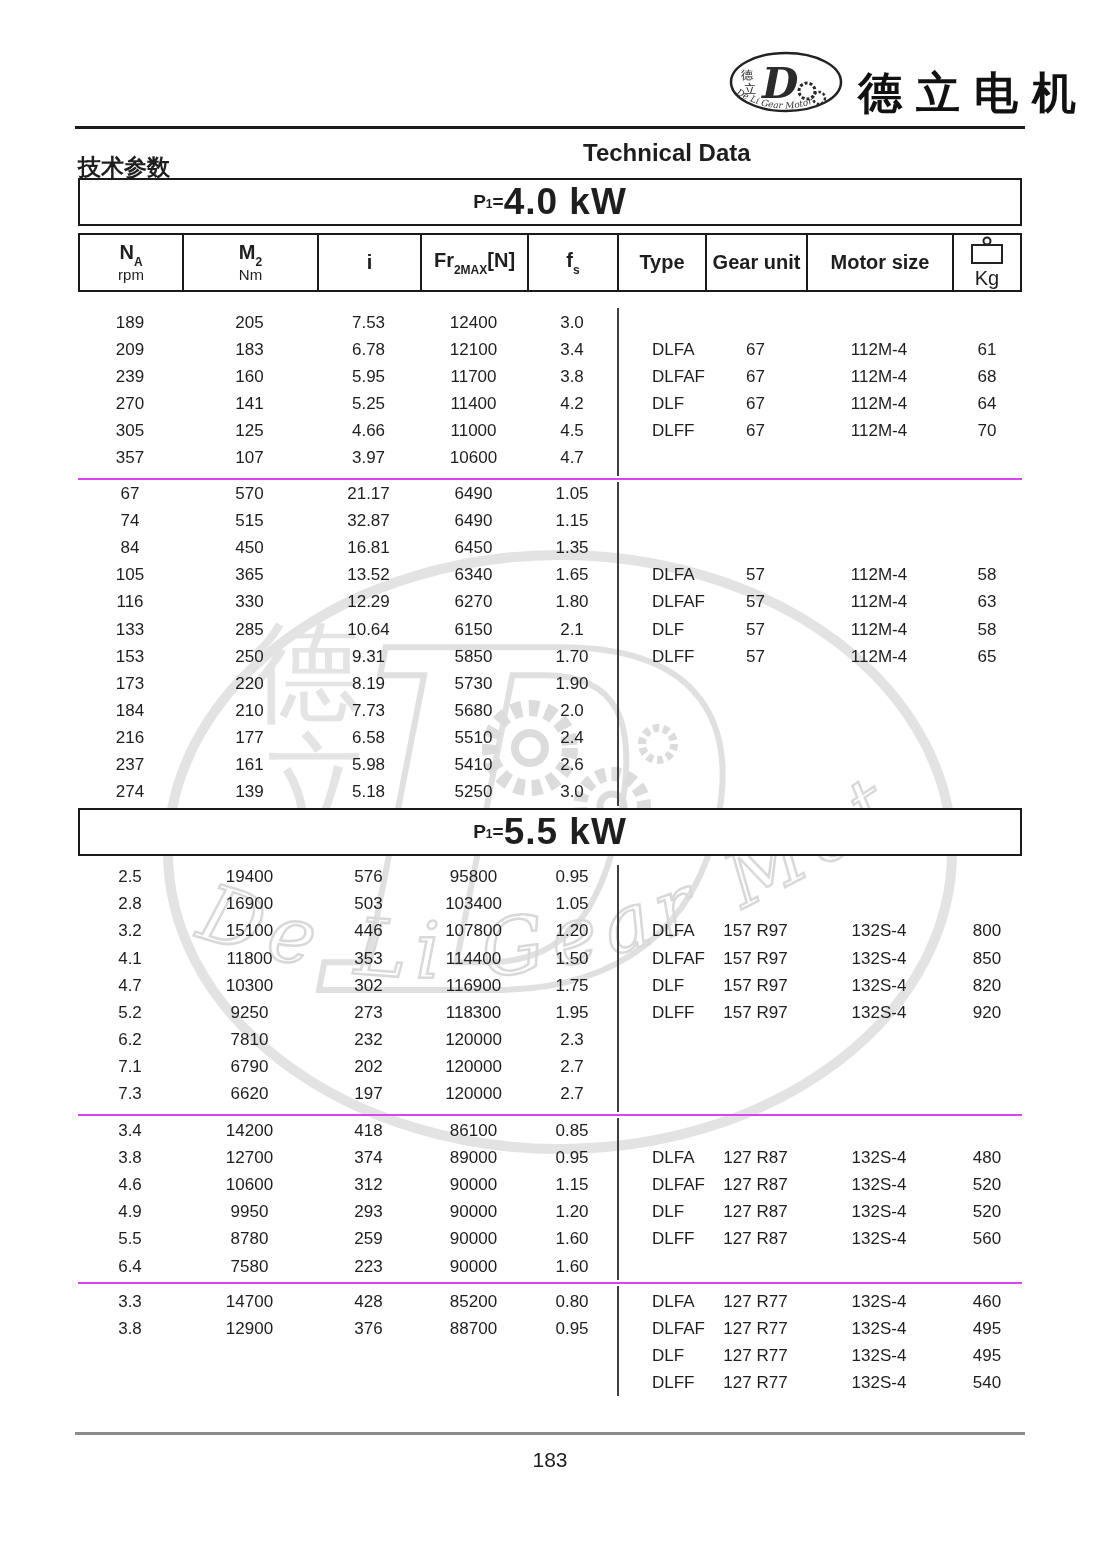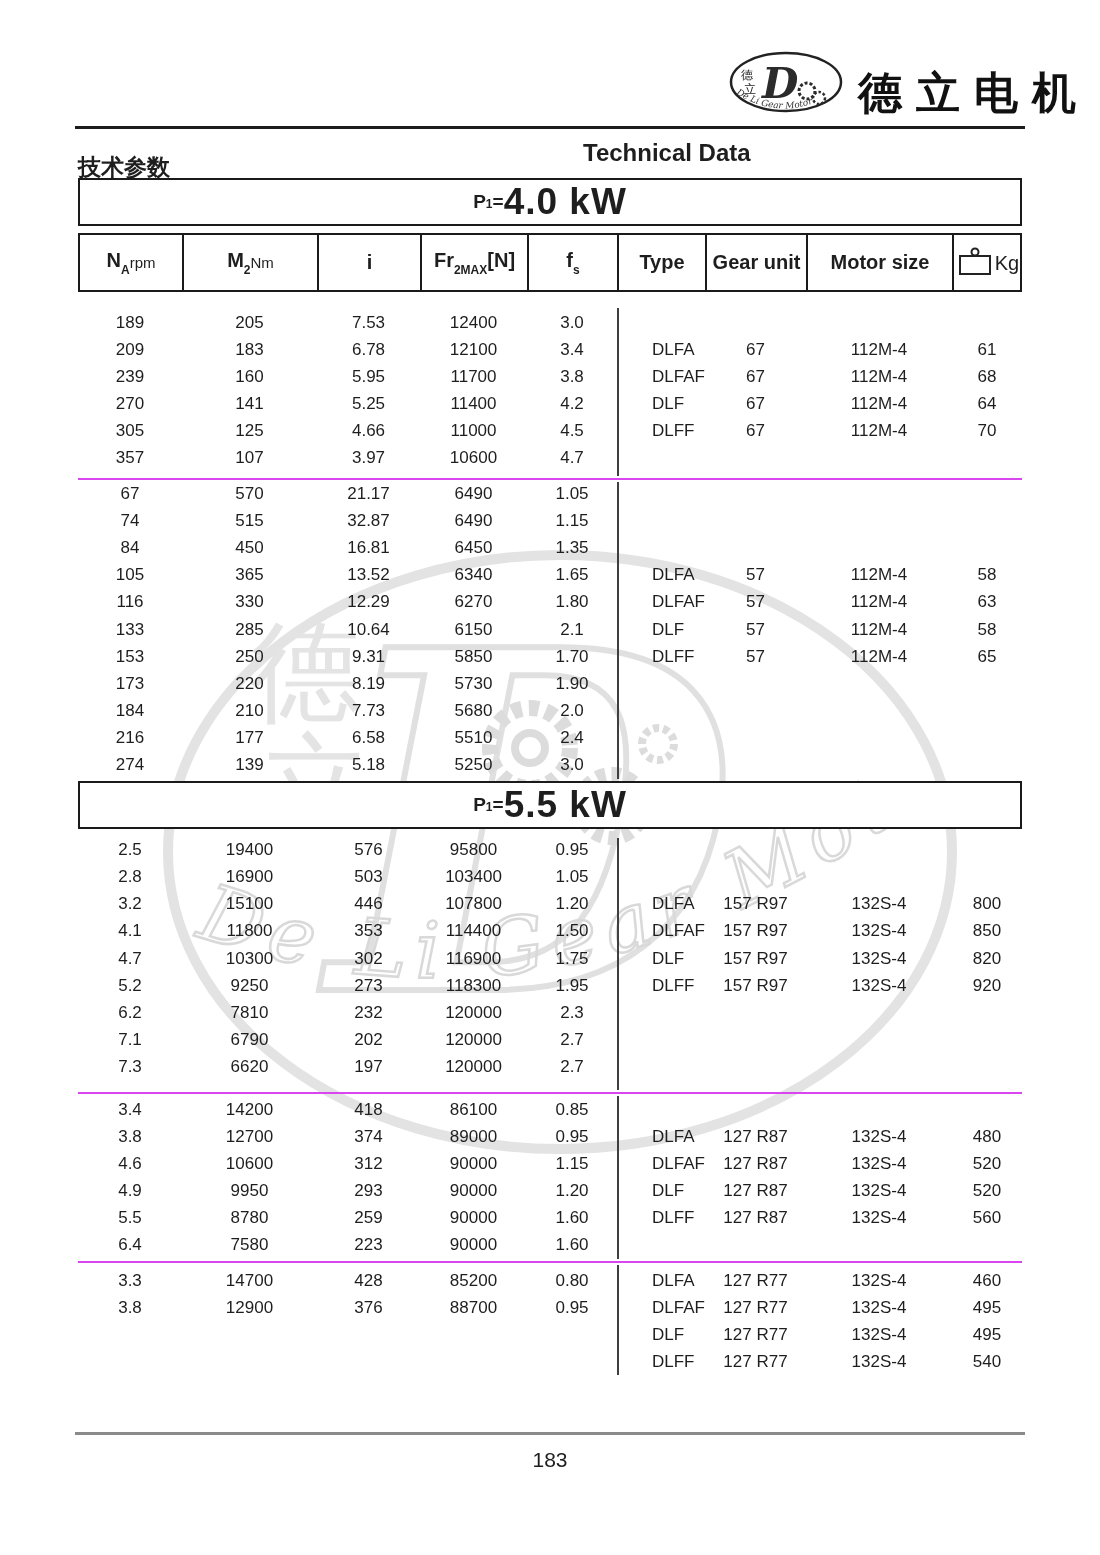--- a/index.html
+++ b/index.html
@@ -26,35 +26,35 @@
     margin:0 0 7px 0;position:relative;z-index:2;
   }
   .power-bar .p-small{font-size:19px;font-weight:bold;}
   .power-bar sub{font-size:12px;font-weight:bold;position:relative;bottom:-2px;}
   .power-bar .p-big{font-size:37px;font-weight:bold;letter-spacing:1px;}
   .head-row{
     box-sizing:border-box;height:59px;border:2px solid #1a1a1a;
     display:grid;grid-template-columns:102px 135px 103px 107px 90px 88px 101px 146px 68px;
     margin-bottom:14px;position:relative;z-index:2;background:#fff;
   }
-  .th{display:flex;flex-direction:row;align-items:center;justify-content:center;border-left:2px solid #1a1a1a;line-height:1.05;}
+  .th{display:flex;flex-direction:column;align-items:center;justify-content:center;border-left:2px solid #1a1a1a;line-height:1.05;}
   .th:first-child{border-left:none;}
   .h-main{font-size:20px;font-weight:bold;}
   .h-main sub{font-size:12px;position:relative;bottom:-2px;}
   .h-unit{font-size:15px;margin-top:1px;}
   .th-kg .h-unit{font-size:20px;}
   .kg-icon{display:block;margin-bottom:1px;}
   
   #blocks-root{position:relative;z-index:1;}
   .block{position:relative;}
   .block::before{content:"";position:absolute;left:539px;top:2px;bottom:2px;width:2px;background:#3f3f3f;}
   .block.sep{border-bottom:2px solid #d946ef;}
   .blk-0-0{padding:3px 0 6px;}
   .blk-0-1{padding:1px 0 2px;}
-  .blk-1-0{padding:1px 0 12px;}
+  .blk-1-0{padding:1px 0 6px;}
   .blk-1-1{padding:2px 0 2px;}
   .blk-1-2{padding:4px 0 2px;}
   .trow{display:grid;grid-template-columns:104px 135px 103px 107px 90px 88px 101px 146px 70px;height:27.1px;align-items:center;}
   .td{text-align:center;font-size:17px;white-space:nowrap;}
   .td.c5{text-align:left;padding-left:35px;}
   
   .footer-rule{position:absolute;top:1432px;left:75px;width:950px;height:3px;background:#8a8a8a;}
   .page-num{position:absolute;top:1448px;left:0;right:0;text-align:center;font-size:21px;}
   
   .watermark{position:absolute;left:0;top:0;z-index:0;pointer-events:none;}
@@ -323,20 +323,31 @@
             <div class="td c1">177</div>
             <div class="td c2">6.58</div>
             <div class="td c3">5510</div>
             <div class="td c4">2.4</div>
             <div class="td c5"></div>
             <div class="td c6"></div>
             <div class="td c7"></div>
             <div class="td c8"></div>
           </div>
           <div class="trow">
+            <div class="td c0">237</div>
+            <div class="td c1">161</div>
+            <div class="td c2">5.98</div>
+            <div class="td c3">5410</div>
+            <div class="td c4">2.6</div>
+            <div class="td c5"></div>
+            <div class="td c6"></div>
+            <div class="td c7"></div>
+            <div class="td c8"></div>
+          </div>
+          <div class="trow">
             <div class="td c0">274</div>
             <div class="td c1">139</div>
             <div class="td c2">5.18</div>
             <div class="td c3">5250</div>
             <div class="td c4">3.0</div>
             <div class="td c5"></div>
             <div class="td c6"></div>
             <div class="td c7"></div>
             <div class="td c8"></div>
           </div>

